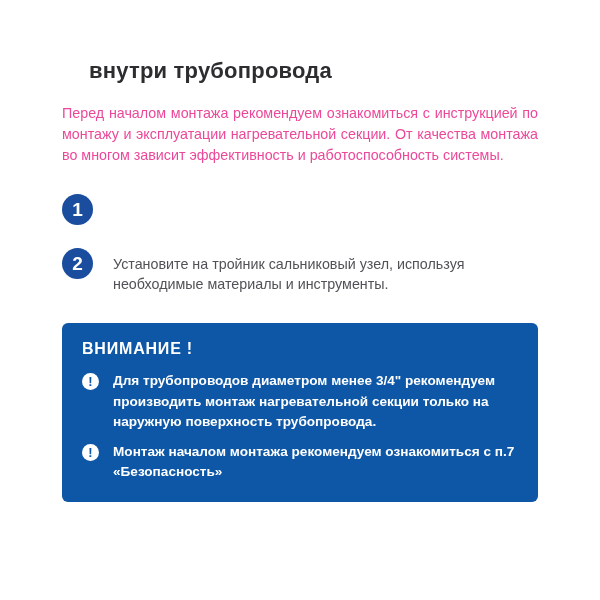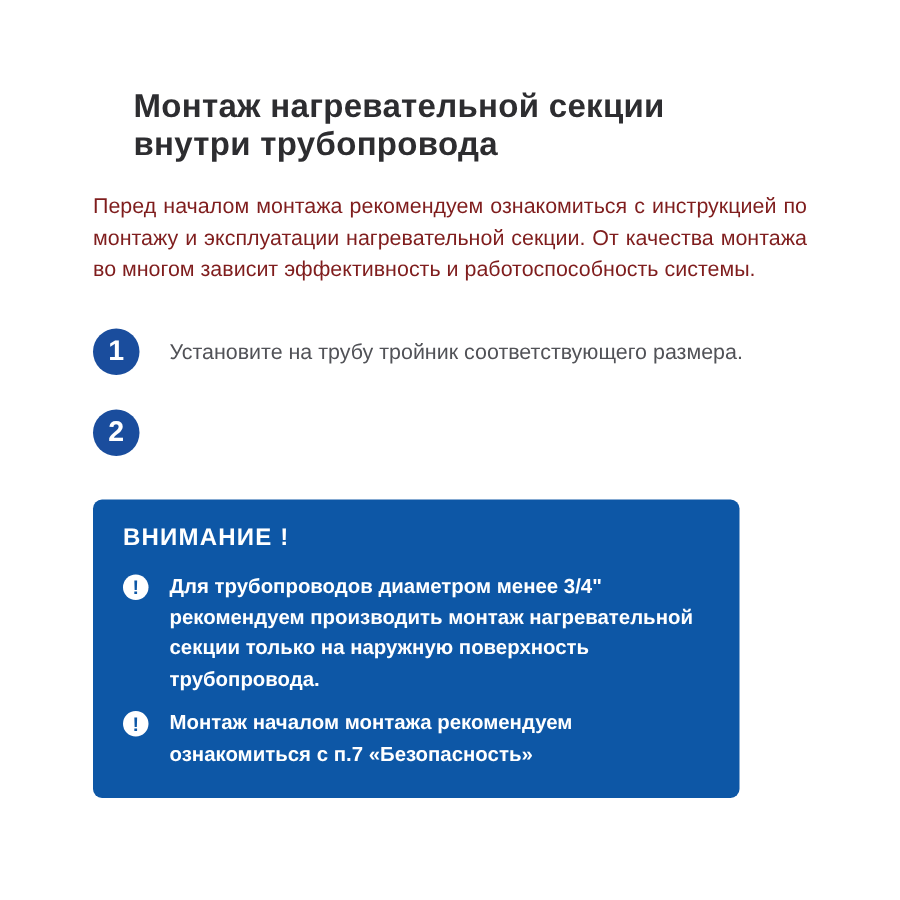--- a/index.html
+++ b/index.html
@@ -24,21 +24,21 @@
     font-weight: bold;
     color: #2d2d30;
     letter-spacing: 0.2px;
   }
   .title .t-line { display: block; }
   .para {
     width: 476px;
     margin: 0 16px 8px 0;
     font-size: 14.3px;
     line-height: 21px;
-    color: #7f1d1d;
+    color: #ec4899;
     text-align: justify;
   }
   .steps { margin-top: 28px; }
   .step {
     display: flex;
     align-items: flex-start;
     margin-bottom: 23px;
   }
   .step-badge {
     flex: 0 0 31px;
@@ -56,21 +56,21 @@
   }
   .step-text {
     padding-top: 6px;
     max-width: 422px;
     font-size: 14.3px;
     line-height: 20px;
     color: #515257;
   }
   .warning {
     box-sizing: border-box;
-    width: 431px;
+    width: 476px;
     margin-top: 29px;
     background: #0d57a6;
     border-radius: 6px;
     padding: 15px 20px 10px 20px;
     color: #ffffff;
   }
   .warning-header {
     font-size: 16px;
     font-weight: bold;
     letter-spacing: 0.8px;
@@ -101,33 +101,32 @@
     font-weight: bold;
     line-height: 20.5px;
   }
 </style>
 </head>
 <body>
 
 <div class="page">
 
   <h1 class="title">
-    <span class="t-line">Монтаж нагревательной секции</span>
     <span class="t-line">внутри трубопровода</span>
   </h1>
 
   <p class="para">Перед началом монтажа рекомендуем ознакомиться с инструкцией по монтажу и эксплуатации нагревательной секции. От качества монтажа во многом зависит эффективность и работоспособность системы.</p>
 
   <div class="steps">
     <div class="step">
       <div class="step-badge">1</div>
-      <div class="step-text">Установите на трубу тройник соответствующего размера.</div>
     </div>
     <div class="step">
       <div class="step-badge">2</div>
+      <div class="step-text">Установите на тройник сальниковый узел, используя необходимые материалы и инструменты.</div>
     </div>
   </div>
 
   <div class="warning">
     <div class="warning-header">ВНИМАНИЕ !</div>
 
     <div class="warning-item">
       <div class="warning-badge">!</div>
       <div class="warning-text">Для трубопроводов диаметром менее 3/4" рекомендуем производить монтаж нагревательной секции только на наружную поверхность трубопровода.</div>
     </div>

